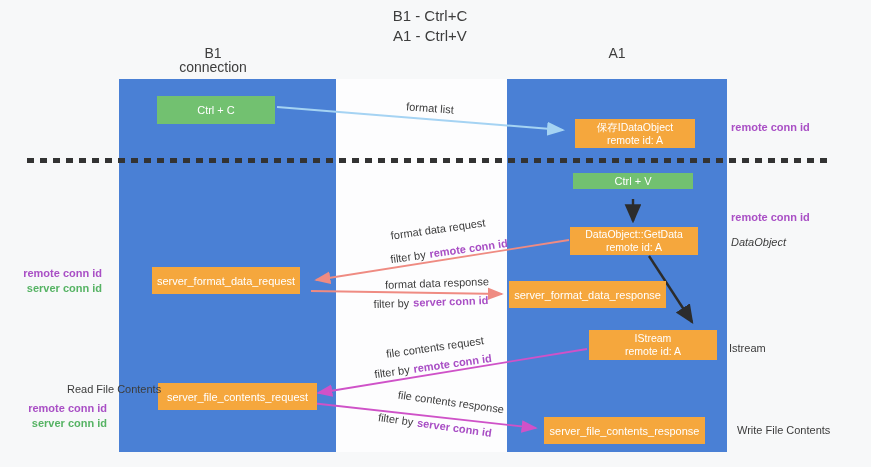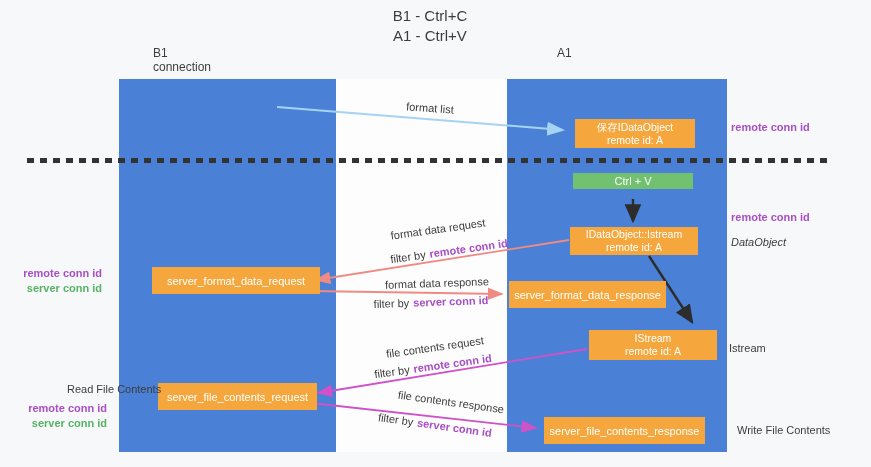--- a/index.html
+++ b/index.html
@@ -5,21 +5,21 @@
   html,body{margin:0;padding:0;}
   body{
     font-family:"Liberation Sans", sans-serif;
     background:#f7f8f9;
     width:871px;height:467px;position:relative;overflow:hidden;
   }
   .canvas{position:absolute;inset:0;width:871px;height:467px;}
 
   .title{position:absolute;left:300px;top:6px;width:260px;text-align:center;
     font-size:15px;line-height:20px;color:#3d3d3d;}
-  .col-header{position:absolute;width:120px;font-size:12px;
+  .col-header{position:absolute;width:120px;text-align:center;font-size:14px;
     line-height:14px;color:#3d3d3d;top:46px;}
   .col-header.left{left:153px;}
   .col-header.right{left:557px;}
 
   .band{position:absolute;left:336px;top:79px;width:171px;height:373px;background:#fdfdfe;}
   .column{position:absolute;top:79px;height:373px;background:#4a80d5;}
   .column.left{left:119px;width:217px;}
   .column.right{left:507px;width:220px;}
 
   .dashline{position:absolute;left:27px;top:158px;width:804px;height:5px;
@@ -28,21 +28,21 @@
   .box{position:absolute;color:#fff;text-align:center;font-size:11px;
     display:flex;flex-direction:column;justify-content:center;align-items:center;}
   .box.orange{background:#f5a73d;}
   .box.green{background:#72c170;}
   .box .l2{font-size:10.5px;line-height:13px;}
 
   .b-ctrlc{left:157px;top:96px;width:118px;height:28px;}
   .b-save{left:575px;top:119px;width:120px;height:29px;}
   .b-ctrlv{left:573px;top:173px;width:120px;height:16px;}
   .b-getdata{left:570px;top:227px;width:128px;height:28px;}
-  .b-sfdreq{left:152px;top:267px;width:168px;height:27px;}
+  .b-sfdreq{left:152px;top:267px;width:148px;height:27px;}
   .b-sfdres{left:509px;top:281px;width:157px;height:27px;}
   .b-istream{left:589px;top:330px;width:128px;height:30px;}
   .b-sfcreq{left:158px;top:383px;width:159px;height:27px;text-align:right;}
   .b-sfcres{left:544px;top:417px;width:161px;height:27px;}
 
   .alabel{position:absolute;white-space:nowrap;font-size:11px;color:#3c3c3c;
     transform:translate(-50%,-50%) rotate(var(--r,0deg));}
   .purple{color:#a94fc5;font-weight:bold;}
   .greenlbl{color:#56b364;font-weight:bold;}
   .filter .purple{margin-left:4px;}
@@ -94,32 +94,35 @@
     </defs>
     <line x1="277" y1="107" x2="563" y2="130" stroke="#a5d3f3" stroke-width="2" marker-end="url(#mBlue)"></line>
     <line x1="569" y1="240" x2="316" y2="280" stroke="#ef8b82" stroke-width="1.8" marker-end="url(#mSalmon)"></line>
     <line x1="311" y1="291" x2="502" y2="294" stroke="#ef8b82" stroke-width="1.8" marker-end="url(#mSalmon)"></line>
     <line x1="633" y1="199" x2="633" y2="221" stroke="#2c2c2c" stroke-width="2.4" marker-end="url(#mBlack)"></line>
     <line x1="649" y1="256" x2="692" y2="322" stroke="#2c2c2c" stroke-width="2.4" marker-end="url(#mBlack)"></line>
     <line x1="587" y1="349" x2="318" y2="393" stroke="#cf52c8" stroke-width="1.8" marker-end="url(#mMagenta)"></line>
     <line x1="311" y1="403" x2="536" y2="428" stroke="#cf52c8" stroke-width="1.8" marker-end="url(#mMagenta)"></line>
   </svg>
 
+  <div class="box green b-ctrlc">
+    <span>Ctrl + C</span>
+  </div>
 
   <div class="box orange b-save">
     <span class="l2">保存IDataObject</span>
     <span class="l2">remote id: A</span>
   </div>
 
   <div class="box green b-ctrlv">
     <span>Ctrl + V</span>
   </div>
 
   <div class="box orange b-getdata">
-    <span class="l2">IDataObject::Istream</span>
+    <span class="l2">DataObject::GetData</span>
     <span class="l2">remote id: A</span>
   </div>
 
   <div class="box orange b-sfdreq">
     <span>server_format_data_request</span>
   </div>
 
   <div class="box orange b-sfdres">
     <span>server_format_data_response</span>
   </div>

